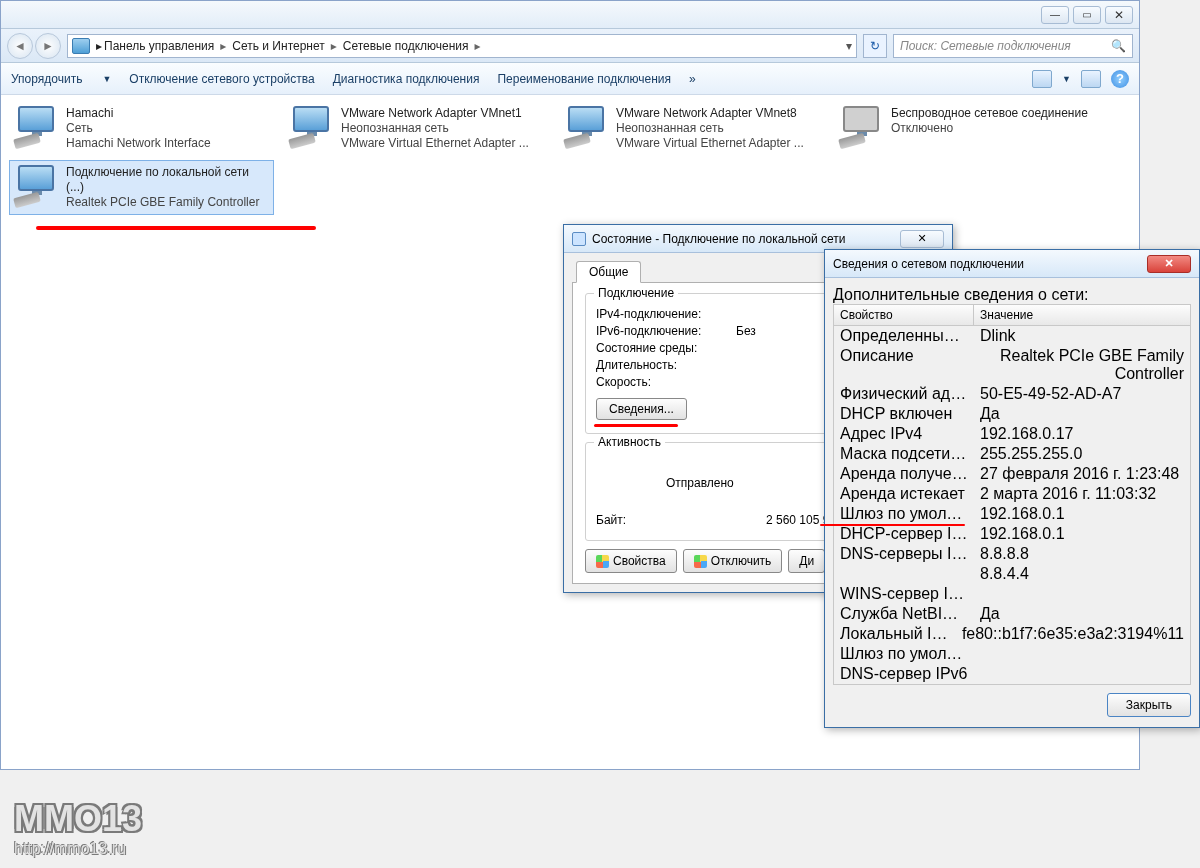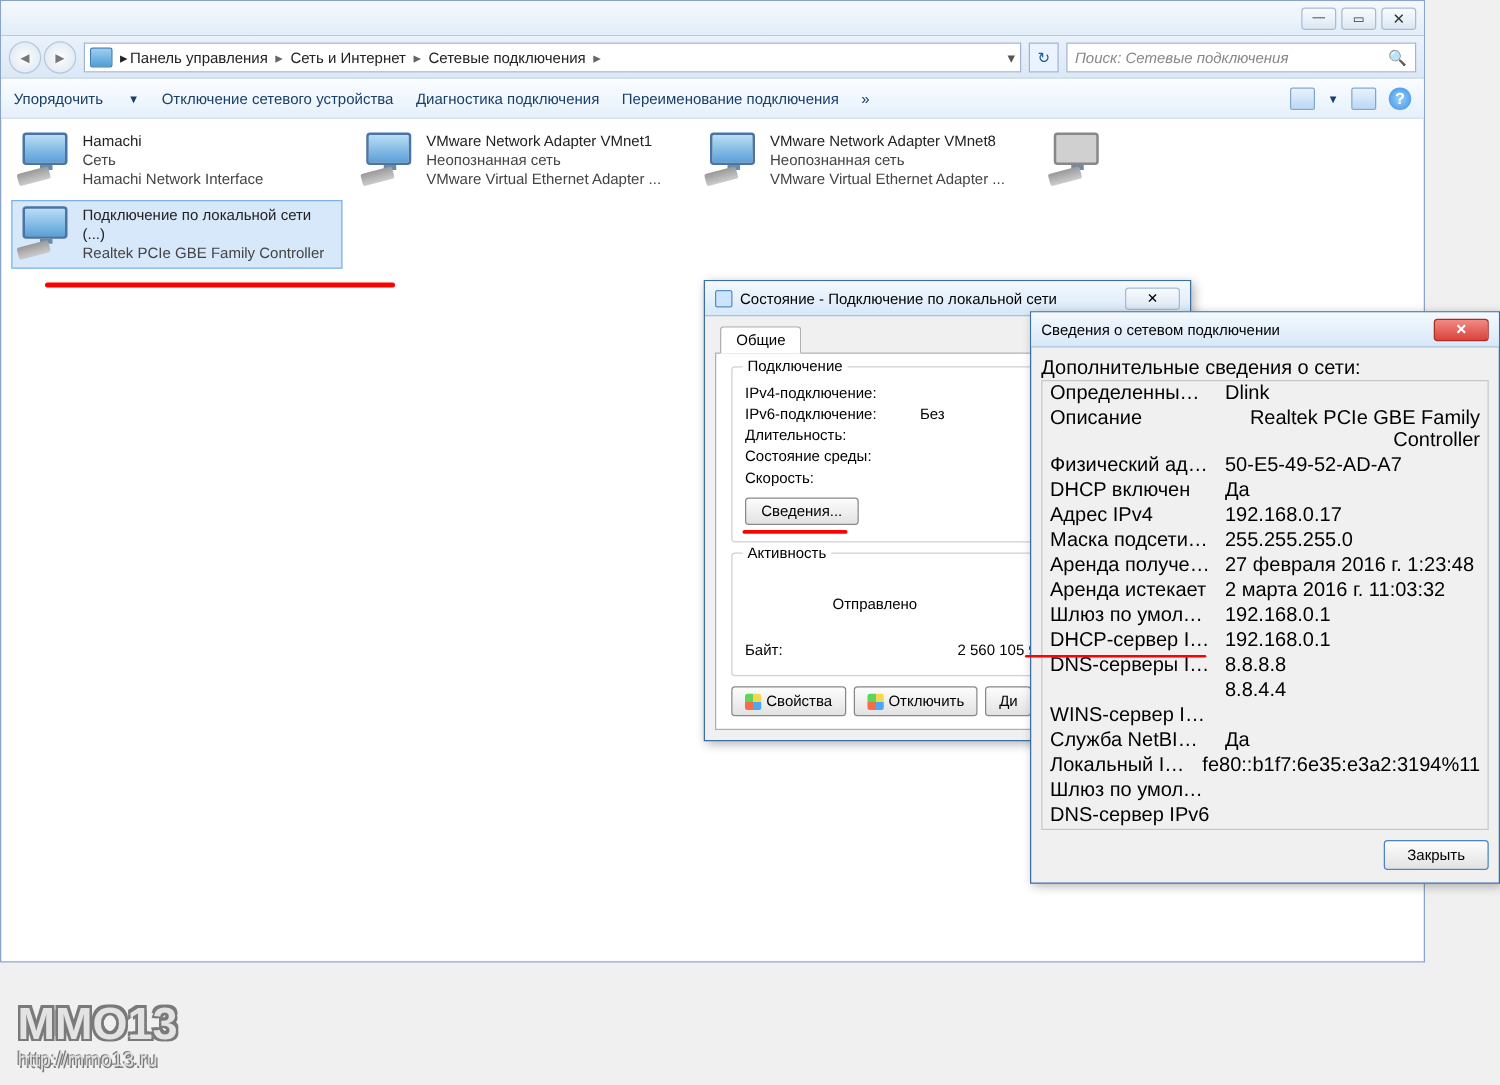--- a/index.html
+++ b/index.html
@@ -29,21 +29,21 @@
   background: radial-gradient(#fefefe,#d7e4f1); display:flex;align-items:center;justify-content:center;font-size:12px;color:#777;
 }
 .breadcrumb {
   flex: 1; height: 24px; background: #fff; border: 1px solid #a1b5cf; display: flex; align-items: center;
   font-size: 12px; color: #222; padding: 0 4px; gap: 2px;
 }
 .crumb-icon { width:18px;height:16px;display:inline-block;background:linear-gradient(#9ecfef,#4e9fd6);border:1px solid #3b7db2;border-radius:2px;margin-right:4px;}
 .crumb-sep { color:#666; margin:0 4px; }
 .refresh-btn { width:24px;height:24px;border:1px solid #a1b5cf;background:#eaf3ff;display:flex;align-items:center;justify-content:center;font-size:12px;color:#1a5aa8;}
 .search-box {
-  width: 280px; height: 24px; border: 1px solid #a1b5cf; background: #fff; display:flex;align-items:center;
+  width: 240px; height: 24px; border: 1px solid #a1b5cf; background: #fff; display:flex;align-items:center;
   font-size: 12px; color:#888; font-style: italic; padding:0 6px;
 }
 .search-box .mag { margin-left:auto; color:#4a7db8; font-style:normal;}
 .toolbar {
   height: 32px; background: linear-gradient(#fafdff,#e6f0fb); border-bottom: 1px solid #cdd9e8;
   display: flex; align-items: center; gap: 18px; padding: 0 10px; font-size: 12px; color: #1a3f66;
 }
 .tool-item { display:flex;align-items:center;gap:20px; }
 .tool-item .dd { font-size:9px;color:#1a3f66;}
 .toolbar-right { margin-left:auto; display:flex; gap:10px; align-items:center;}
@@ -214,20 +214,25 @@
       <div class="title">VMware Network Adapter VMnet8</div>
       <div class="sub">Неопознанная сеть</div>
       <div class="sub">VMware Virtual Ethernet Adapter ...</div>
     </div>
       </div>
       <div class="conn-item">
     <div class="conn-icon disabled">
       <div class="monitor"></div>
           <div class="cable"></div>
     </div>
+    <div class="conn-text">
+      <div class="title">Беспроводное сетевое соединение</div>
+      <div class="sub">Отключено</div>
+
+    </div>
       </div>
       <div class="conn-item selected">
     <div class="conn-icon ">
       <div class="monitor"></div>
           <div class="cable"></div>
     </div>
     <div class="conn-text">
       <div class="title">Подключение по локальной сети (...)</div>
 
       <div class="sub">Realtek PCIe GBE Family Controller</div>
@@ -253,24 +258,24 @@
         <div class="gtitle">Подключение</div>
         <div class="kv">
             <div class="k">IPv4-подключение:</div>
             <div class="v"></div>
           </div>
         <div class="kv">
             <div class="k">IPv6-подключение:</div>
             <div class="v">Без</div>
           </div>
         <div class="kv">
+            <div class="k">Состояние среды:</div>
+          </div>
+        <div class="kv">
             <div class="k">Длительность:</div>
-          </div>
-        <div class="kv">
-            <div class="k">Состояние среды:</div>
           </div>
         <div class="kv">
             <div class="k">Скорость:</div>
           </div>
         <button class="details-btn">Сведения...</button>
         <div class="red-underline" style="position:relative;left:-2px;top:4px;width:84px;height:3px;background:red;"></div>
       </div>
 
       <div class="groupbox">
         <div class="gtitle">Активность</div>
@@ -302,20 +307,24 @@
 </div>
 
 <div class="dialog" style="left:824px; top:249px; width:376px;">
   <div class="dlg-title">
     <span>Сведения о сетевом подключении</span>
     <div class="dlg-close red">✕</div>
   </div>
   <div class="dlg-body">
     <div class="hdr">Дополнительные сведения о сети:</div>
     <div class="prop-table">
+      <div class="prop-head">
+        <div class="c1">Свойство</div>
+        <div class="c2">Значение</div>
+      </div>
       <div class="prop-rows" id="prop-rows">
           <div class="prop-row">
             <div class="c1">Определенный для по...</div>
             <div class="c2">Dlink</div>
           </div>
           <div class="prop-row">
             <div class="c1">Описание</div>
             <div class="c2">Realtek PCIe GBE Family Controller</div>
           </div>
           <div class="prop-row">

